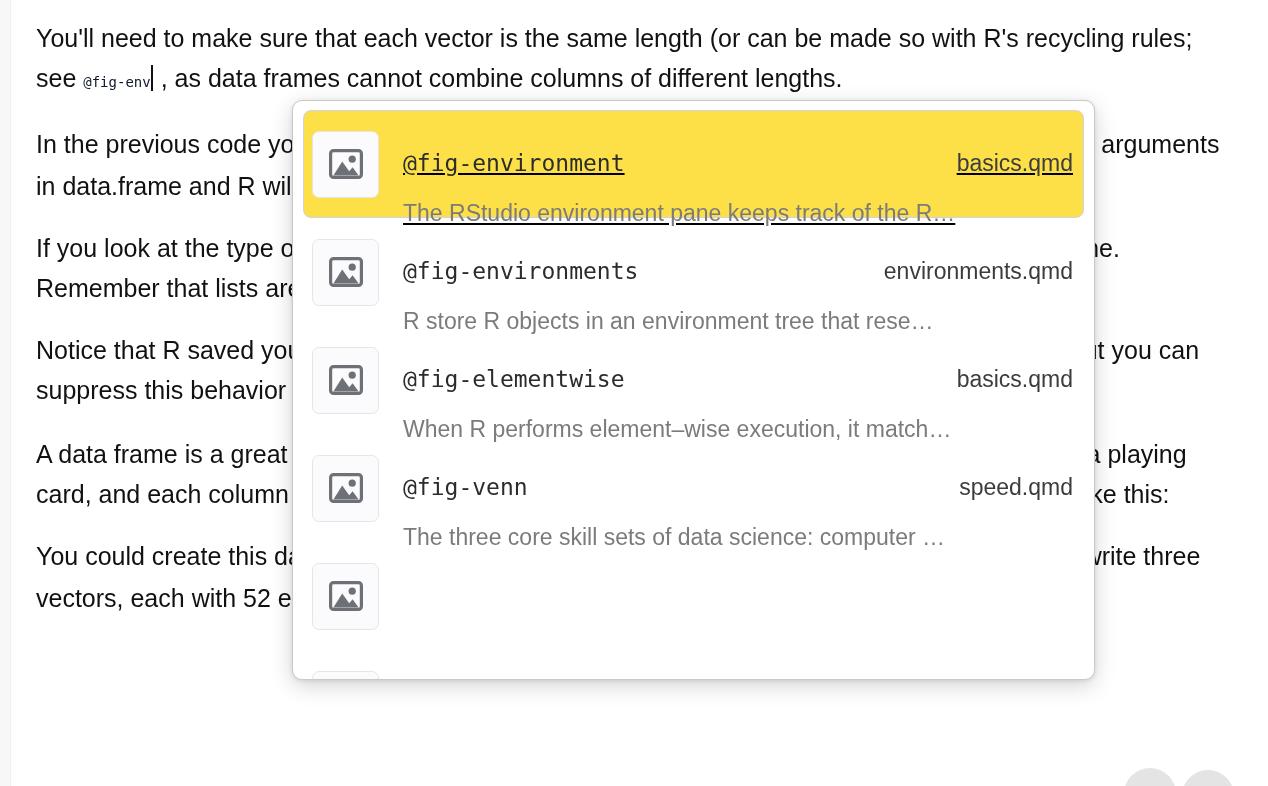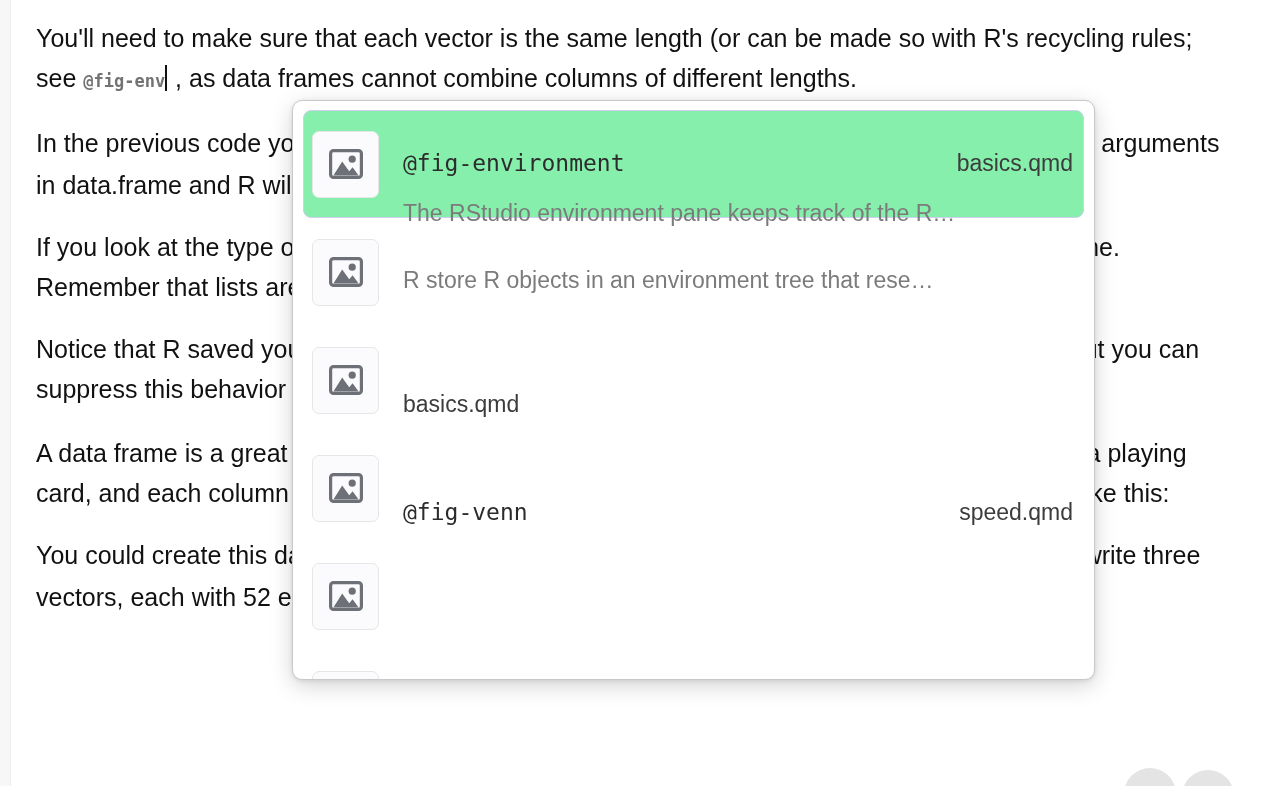--- a/index.html
+++ b/index.html
@@ -47,26 +47,25 @@
     font-family: "DejaVu Sans Mono", monospace;
     font-size: 21.5px;
     background: #f1f1f1;
     padding: 2px 3px;
     border-radius: 2px;
     color: #111;
     white-space: pre;
   }
   code.xref {
     font-family: "DejaVu Sans Mono", monospace;
-    font-size: 17px;
-    color: #737373;
+    font-size: 14px;
+    color: #0f172a;
     background: transparent;
     padding: 0;
     white-space: pre;
-    font-weight: bold;
   }
   .caret {
     display: inline-block;
     width: 2px;
     height: 26px;
     background: #111;
     vertical-align: -4px;
     margin: 0 1px 0 0;
   }
 
@@ -95,22 +94,23 @@
     display: flex;
     align-items: center;
     height: 108px;
     padding: 0 10px 0 8px;
     border: 1px solid transparent;
     border-radius: 8px;
     background: transparent;
     cursor: default;
   }
   .completion-item.selected {
-    background: #86efac;
+    background: #fde047;
     border-color: #cfcfee;
+    text-decoration: underline;
   }
 
   .thumb {
     flex: 0 0 auto;
     width: 67px;
     height: 67px;
     border: 1px solid #e6e6e6;
     border-radius: 7px;
     background: #fbfbfd;
     display: flex;
@@ -204,50 +204,57 @@
         </div>
         <div class="completion-item">
           <div class="thumb">
             <svg width="34" height="30" viewBox="0 0 34 30" aria-hidden="true">
               <rect x="1.6" y="1.6" width="30.8" height="26.8" rx="3" ry="3" fill="none" stroke="#6e7077" stroke-width="3.2"></rect>
               <circle cx="23.2" cy="10.2" r="3.6" fill="#6e7077"></circle>
               <path d="M4.4 26.4 L13.2 12.6 L20.2 22.2 L23.6 18.2 L29.6 26.4 Z" fill="#6e7077"></path>
             </svg>
           </div>
           <div class="item-body">
+            <div class="item-row">
+              <div class="item-title">@fig-environments</div>
+              <div class="item-file">environments.qmd</div>
+            </div>
             <div class="item-desc">R store R objects in an environment tree that rese…</div>
           </div>
         </div>
         <div class="completion-item">
           <div class="thumb">
             <svg width="34" height="30" viewBox="0 0 34 30" aria-hidden="true">
               <rect x="1.6" y="1.6" width="30.8" height="26.8" rx="3" ry="3" fill="none" stroke="#6e7077" stroke-width="3.2"></rect>
               <circle cx="23.2" cy="10.2" r="3.6" fill="#6e7077"></circle>
               <path d="M4.4 26.4 L13.2 12.6 L20.2 22.2 L23.6 18.2 L29.6 26.4 Z" fill="#6e7077"></path>
             </svg>
           </div>
           <div class="item-body">
             <div class="item-row">
+              <div class="item-title">@fig-elementwise</div>
               <div class="item-file">basics.qmd</div>
             </div>
+            <div class="item-desc">When R performs element–wise execution, it match…</div>
           </div>
         </div>
         <div class="completion-item">
           <div class="thumb">
             <svg width="34" height="30" viewBox="0 0 34 30" aria-hidden="true">
               <rect x="1.6" y="1.6" width="30.8" height="26.8" rx="3" ry="3" fill="none" stroke="#6e7077" stroke-width="3.2"></rect>
               <circle cx="23.2" cy="10.2" r="3.6" fill="#6e7077"></circle>
               <path d="M4.4 26.4 L13.2 12.6 L20.2 22.2 L23.6 18.2 L29.6 26.4 Z" fill="#6e7077"></path>
             </svg>
           </div>
           <div class="item-body">
             <div class="item-row">
               <div class="item-title">@fig-venn</div>
               <div class="item-file">speed.qmd</div>
             </div>
+            <div class="item-desc">The three core skill sets of data science: computer …</div>
           </div>
         </div>
         <div class="completion-item">
           <div class="thumb">
             <svg width="34" height="30" viewBox="0 0 34 30" aria-hidden="true">
               <rect x="1.6" y="1.6" width="30.8" height="26.8" rx="3" ry="3" fill="none" stroke="#6e7077" stroke-width="3.2"></rect>
               <circle cx="23.2" cy="10.2" r="3.6" fill="#6e7077"></circle>
               <path d="M4.4 26.4 L13.2 12.6 L20.2 22.2 L23.6 18.2 L29.6 26.4 Z" fill="#6e7077"></path>
             </svg>
           </div>

